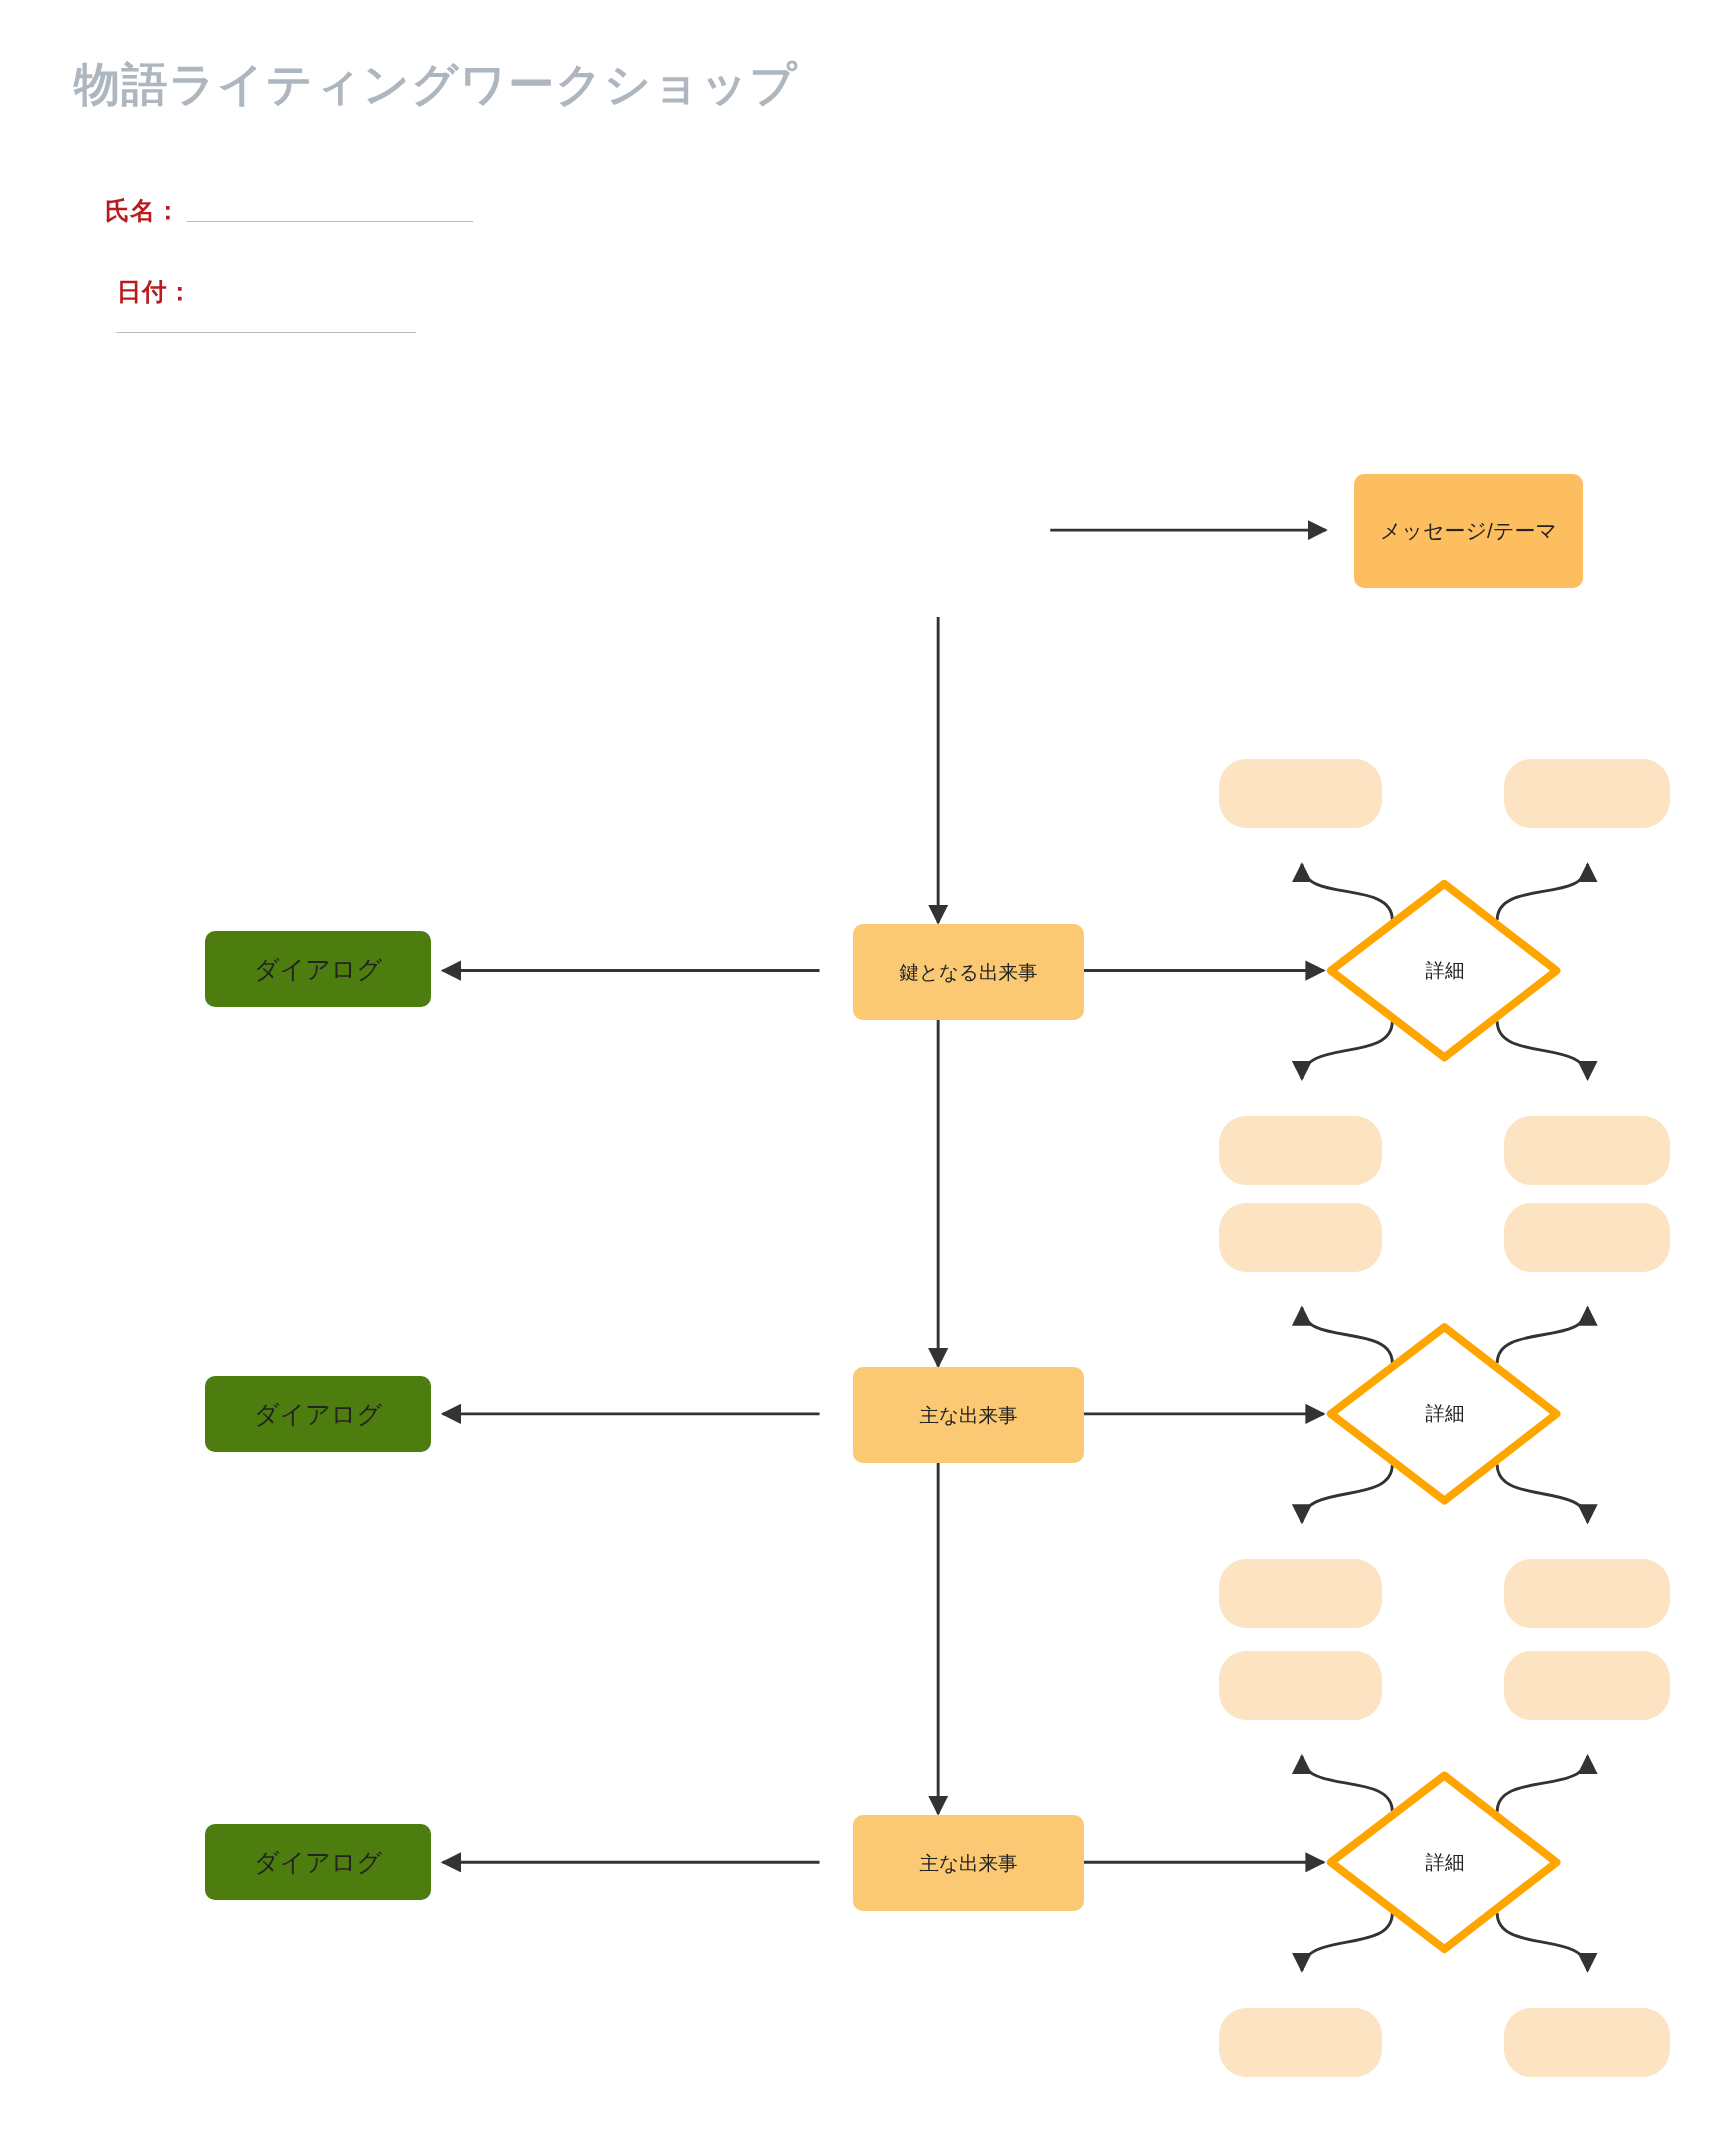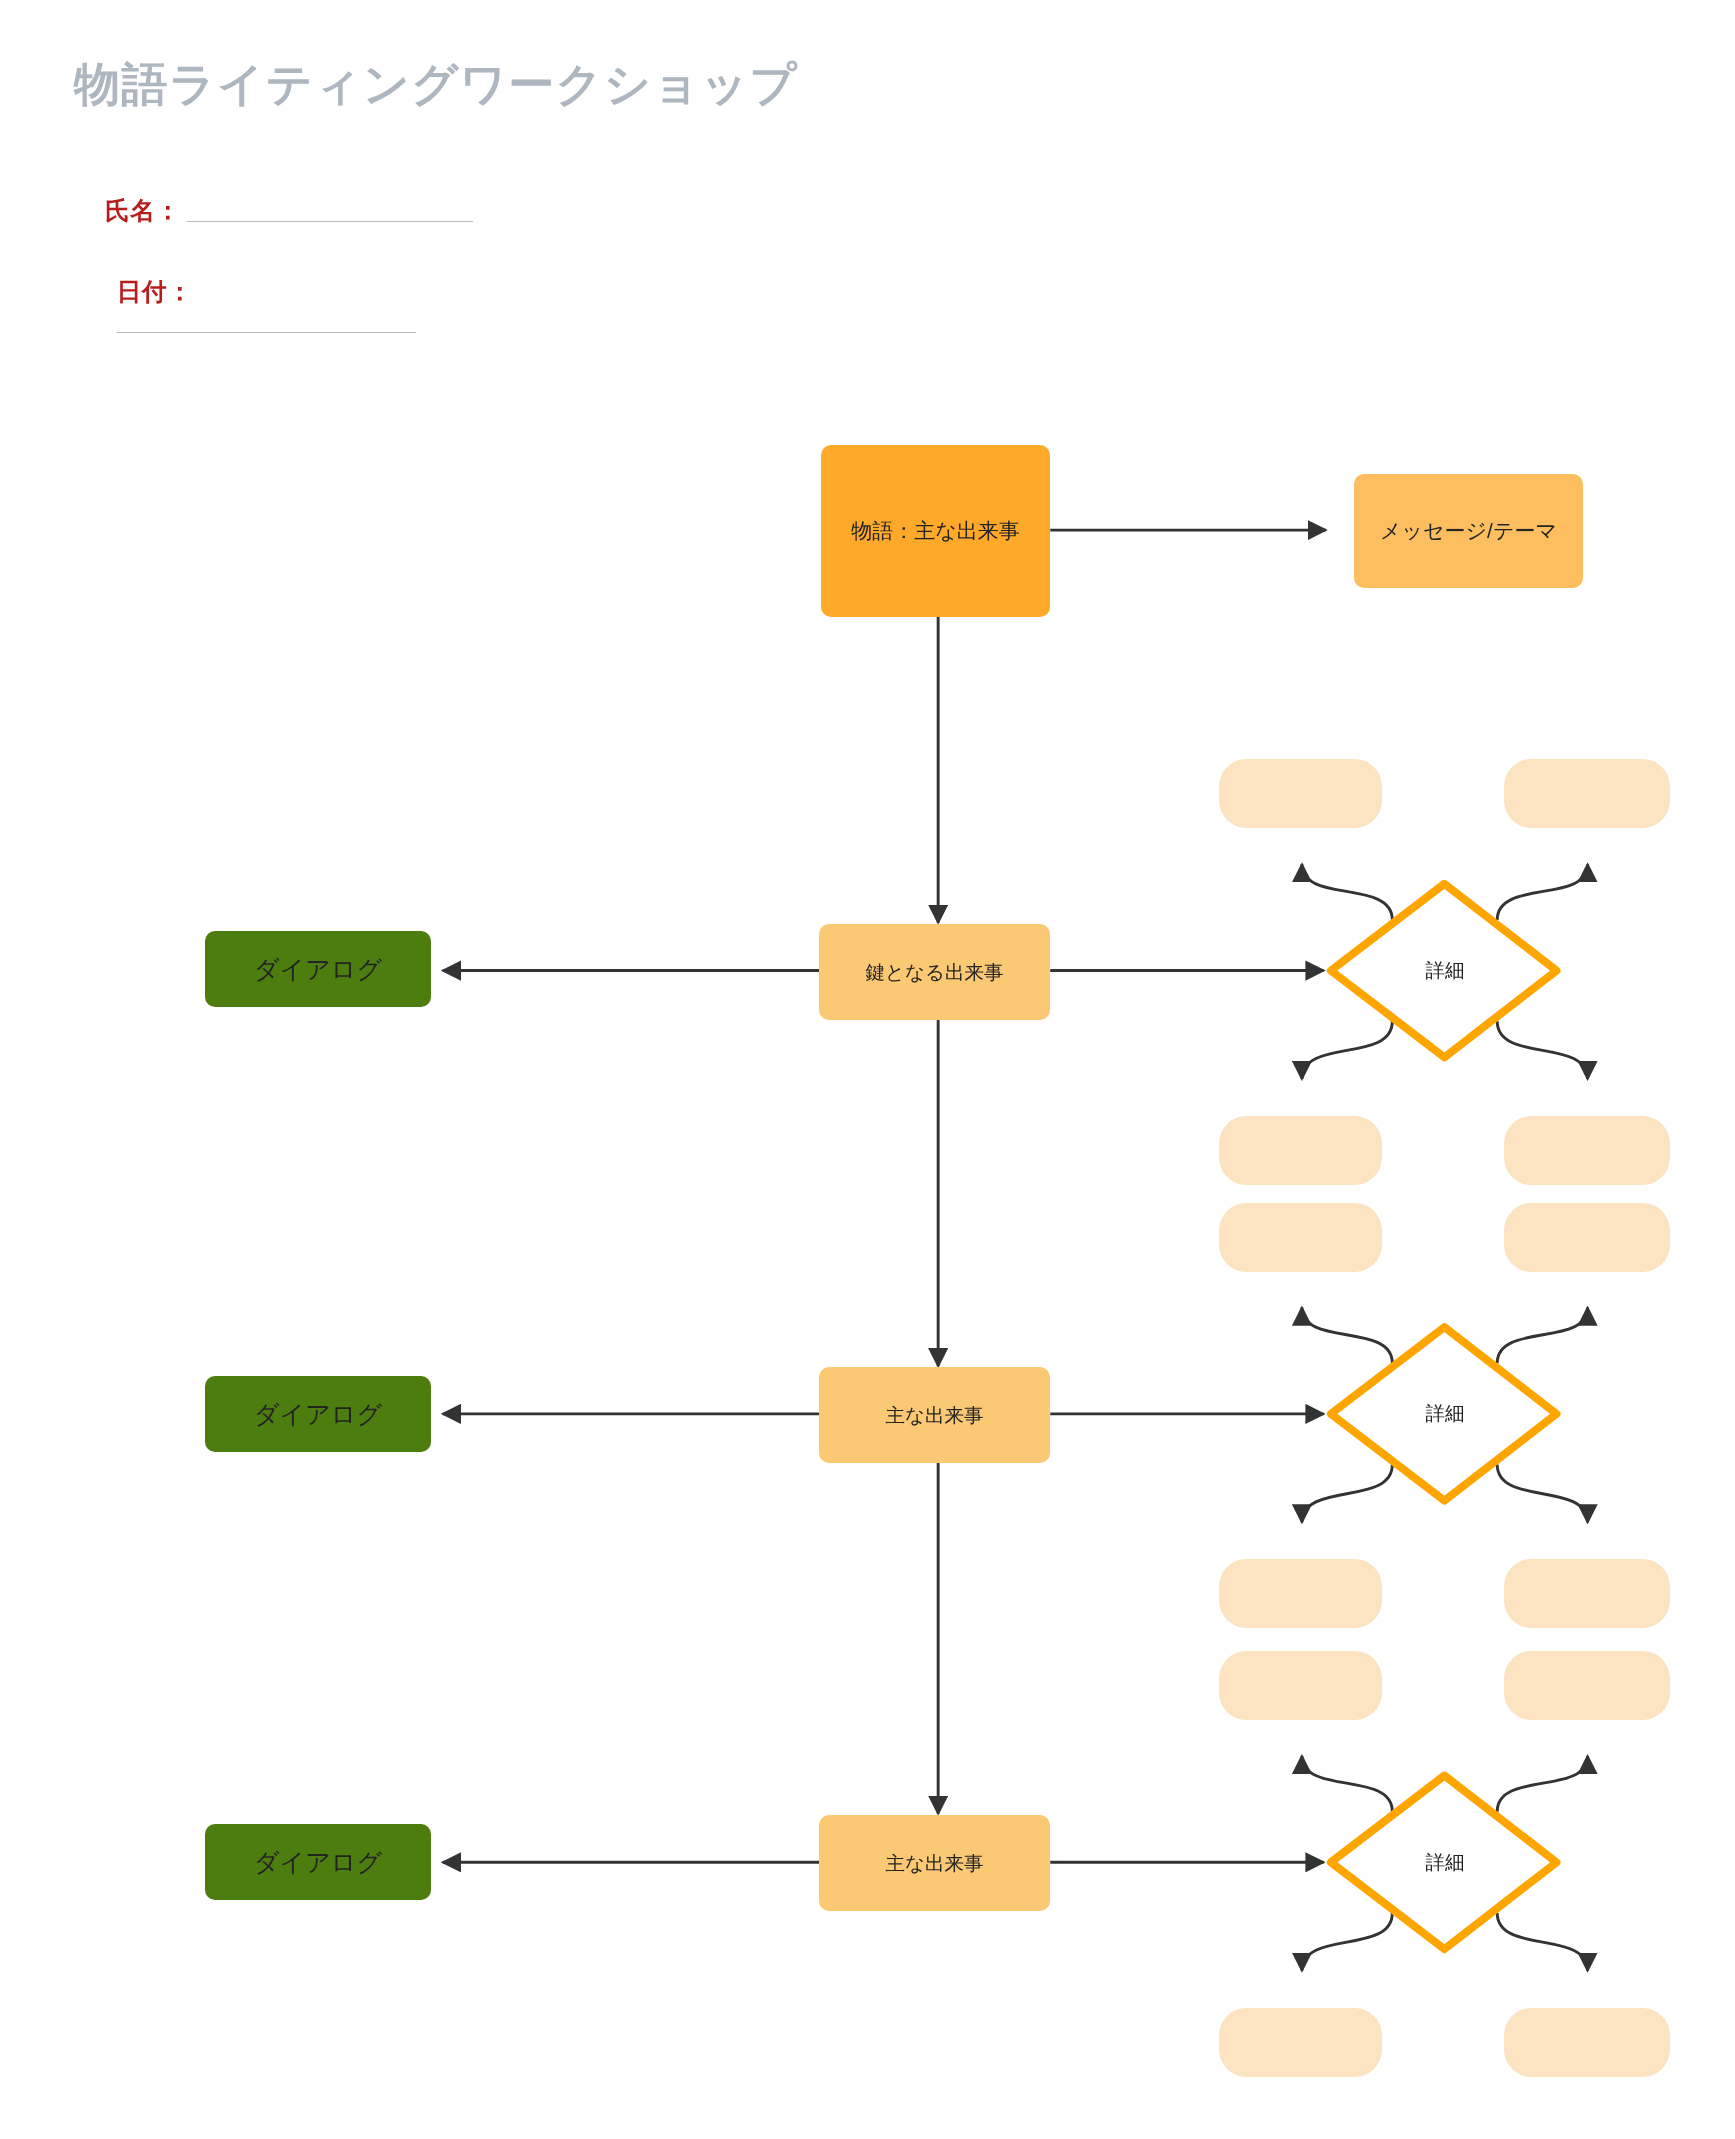--- a/index.html
+++ b/index.html
@@ -22,21 +22,21 @@
   
   #diagram{position:absolute;left:0;top:0;width:1736px;height:2140px;}
 
   
   .node{position:absolute;box-sizing:border-box;display:flex;
         align-items:center;justify-content:center;text-align:center;
         color:#232323;line-height:1.45;}
 
   .node-root{background:#ffa92b;border-radius:10px;font-size:21px;padding:0 19px;}
   .node-theme{background:#fcbe5e;border-radius:10px;font-size:21px;padding:0 14.5px;margin-left:21px;}
-  .node-event{background:#fbc974;border-radius:10px;font-size:19.5px;padding:0 10px;}
+  .node-event{background:#fbc974;border-radius:10px;font-size:19.5px;padding:0 10px;margin-left:34px;}
   .node-dialog{background:#4d7c0f;border-radius:10px;font-size:25px;}
   .node-blank{background:#fce3c2;border-radius:27.5px;}
 
   .diamond-label{position:absolute;display:flex;align-items:center;
                  justify-content:center;font-size:19.5px;color:#232323;}
 </style>
 </head>
 <body>
 
 <div id="worksheet">
@@ -91,21 +91,20 @@
       <path d="M2070,2645 C2070,2703 2195,2668 2195,2725"></path>
     </g>
 
     <g fill="#ffffff" stroke="#FFA500" stroke-width="11" stroke-linejoin="round">
       <path d="M1840,1342 L1997,1222 L2152,1342 L1997,1462 Z"></path>
       <path d="M1840,1955 L1997,1835 L2152,1955 L1997,2075 Z"></path>
       <path d="M1840,2575 L1997,2455 L2152,2575 L1997,2695 Z"></path>
     </g>
   </svg>
 
-  <div class="node node-root" style="left:821px;top:445px;width:229px;height:172px;">物語：主な出来事</div>
 
   <div class="node node-theme" style="left:1333px;top:474px;width:229px;height:114px;">メッセージ/テーマ</div>
 
   <div class="node node-dialog" style="left:205px;top:931px;width:226px;height:76px;">ダイアログ</div>
 
   <div class="node node-event" style="left:819px;top:924px;width:231px;height:96px;">鍵となる出来事</div>
 
   <div class="diamond-label" style="left:1360px;top:949px;width:170px;height:43px;">詳細</div>
 
   <div class="node node-blank" style="left:1219px;top:759px;width:163px;height:69px;"></div>

